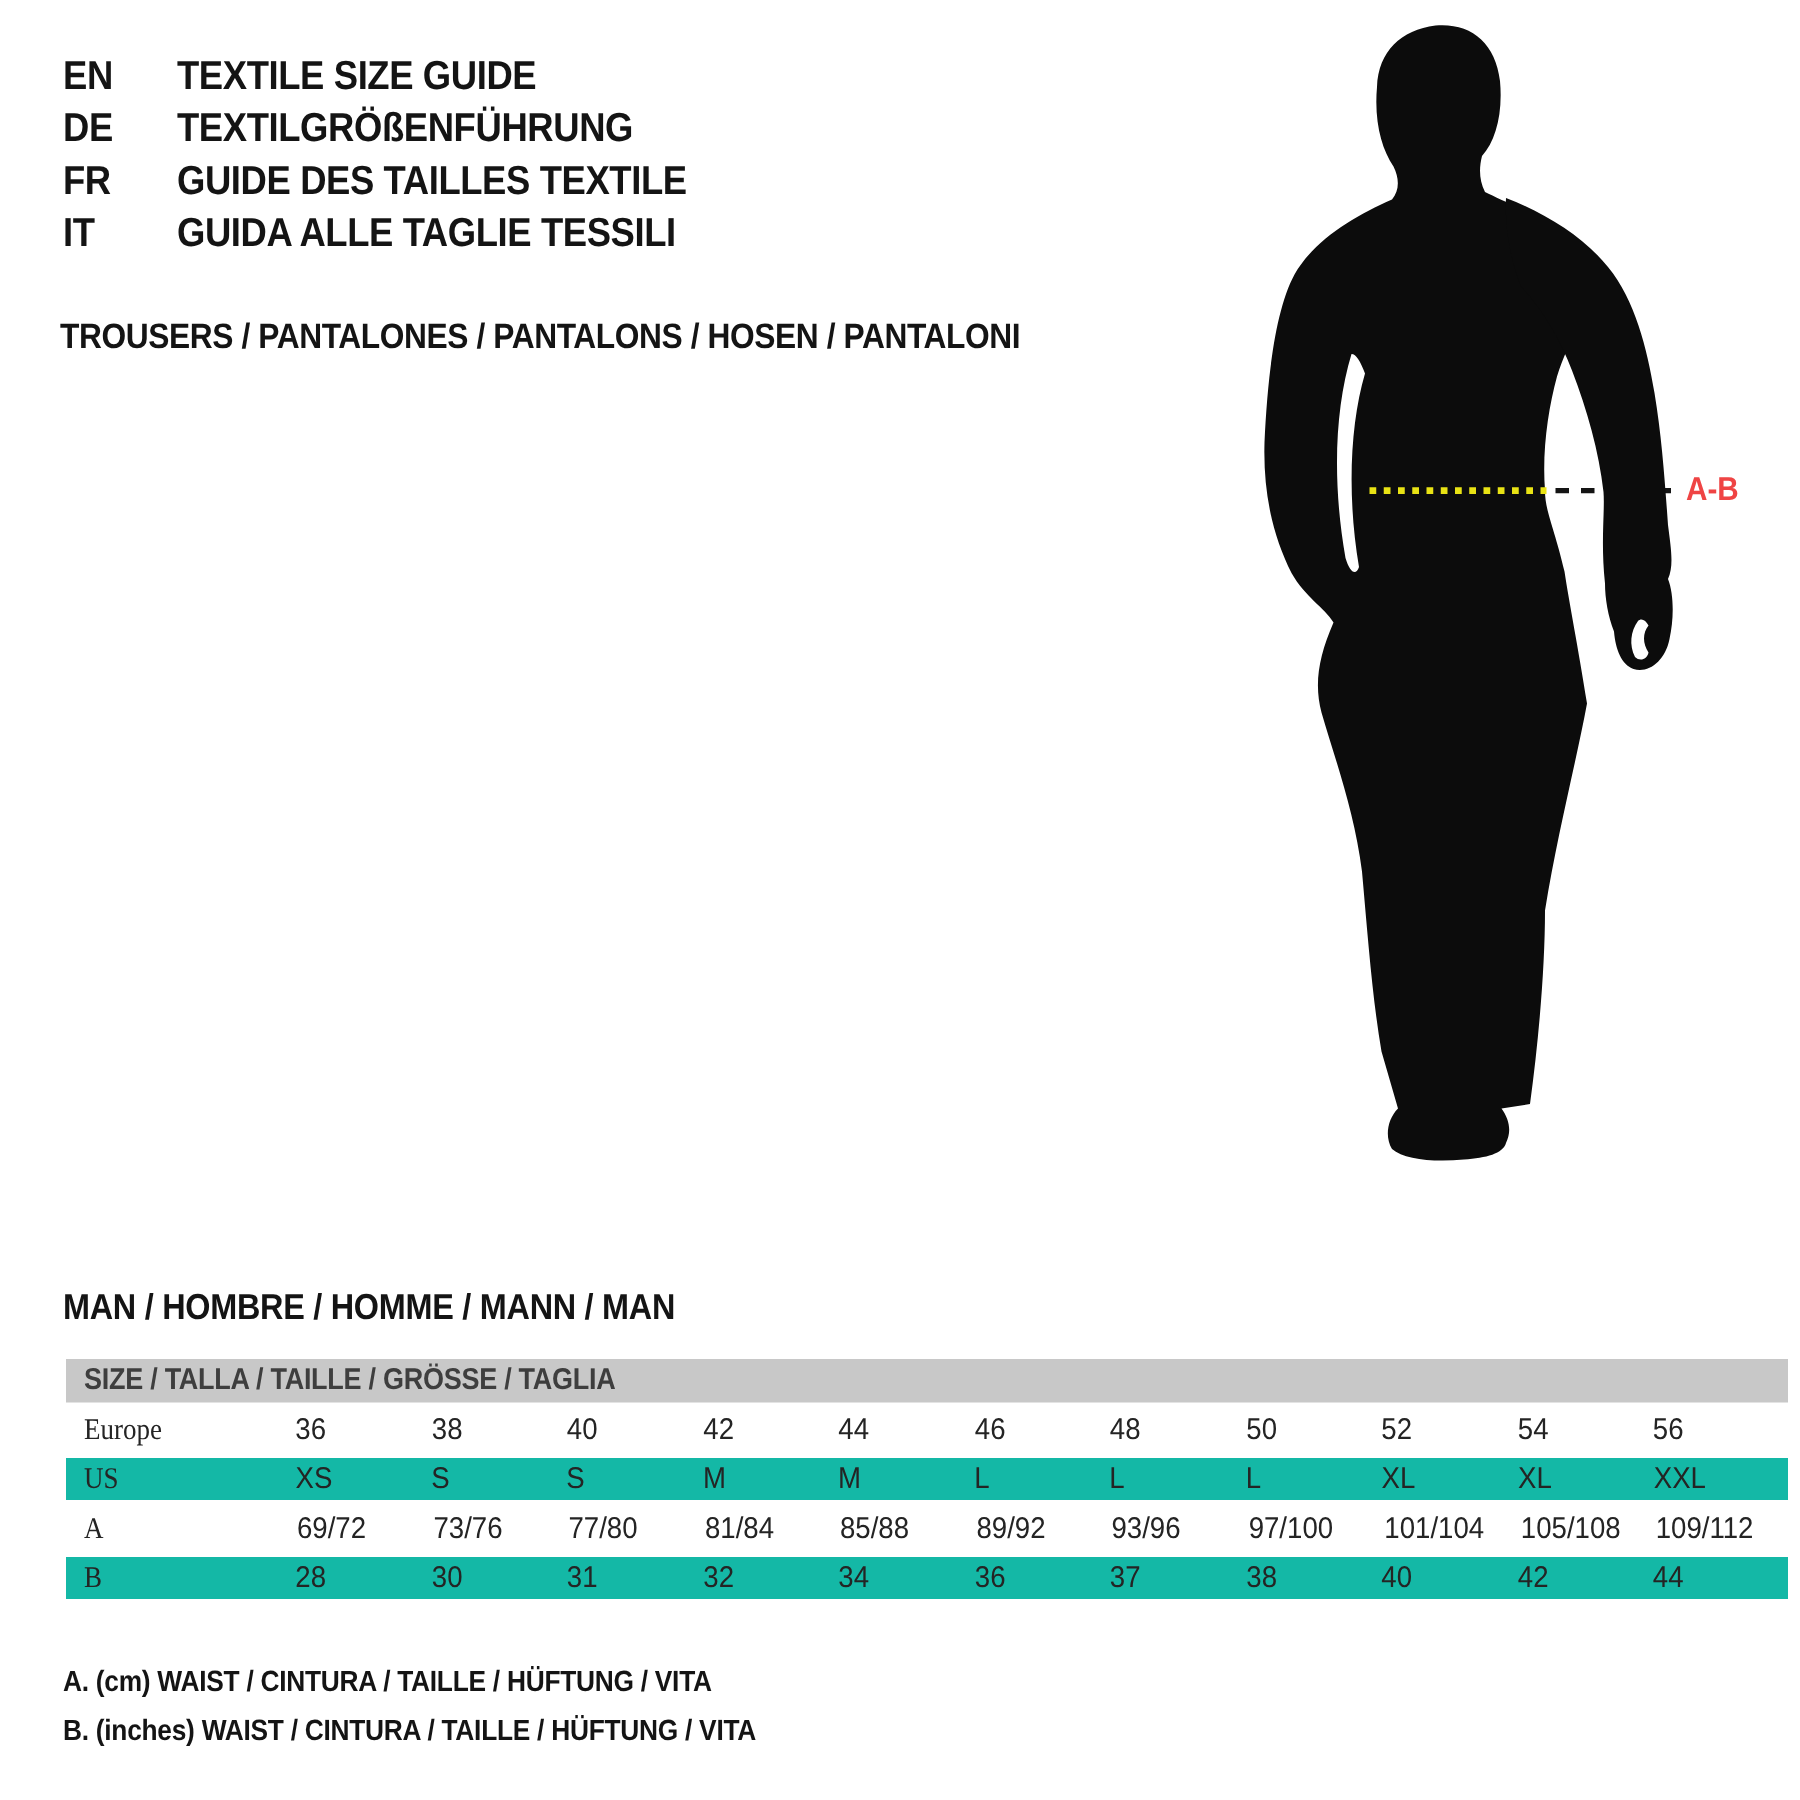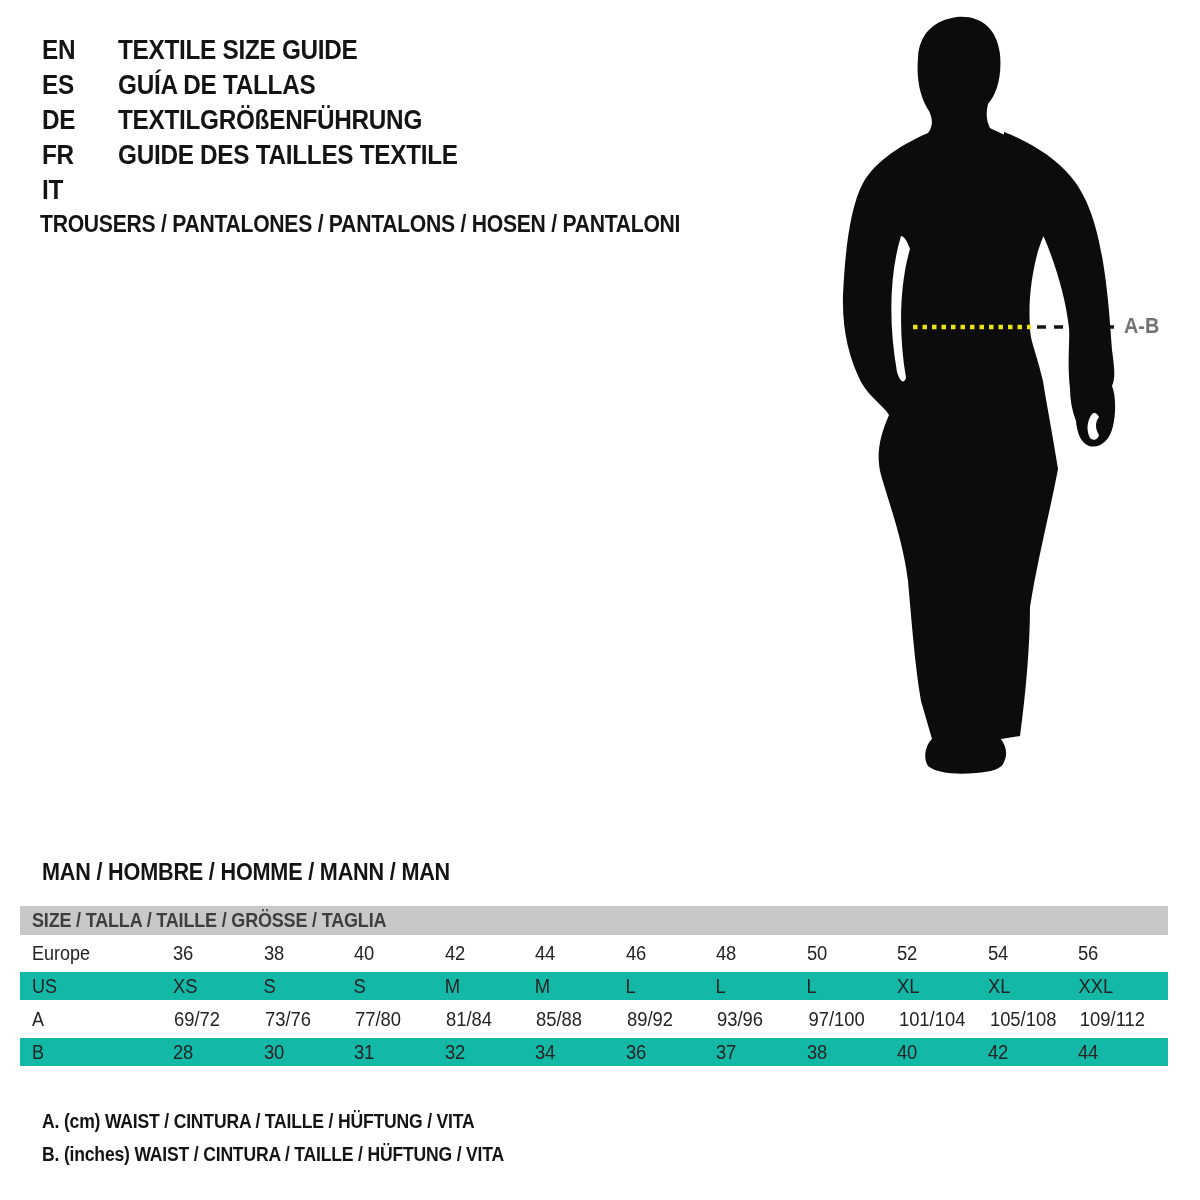--- a/index.html
+++ b/index.html
@@ -8,59 +8,56 @@
   .sq{display:inline-block;transform:scaleX(.9);transform-origin:0 50%;white-space:nowrap;}
   .sqc{display:inline-block;transform:scaleX(.92);transform-origin:50% 50%;white-space:nowrap;}
 
   .lang-block{position:absolute;left:42px;top:33px;}
   .lang-row{display:flex;height:35px;align-items:center;font-weight:bold;font-size:27px;letter-spacing:-.3px;}
   .lang-code{width:76px;}
 
   .subtitle{position:absolute;left:40px;top:211px;font-size:23.5px;font-weight:bold;letter-spacing:-.3px;}
 
   .fig-svg{position:absolute;left:0;top:0;width:1200px;height:1200px;}
-  .ab-label{position:absolute;left:1124px;top:313px;font-size:22px;font-weight:bold;line-height:26px;color:#737373;}
+  .ab-label{position:absolute;left:1124px;top:313px;font-size:22px;font-weight:bold;line-height:26px;color:#ef4444;}
 
   .man-title{position:absolute;left:42px;top:858px;font-size:24px;font-weight:bold;letter-spacing:-.2px;}
 
-  .size-table{position:absolute;left:20px;top:906px;width:1148px;}
+  .size-table{position:absolute;left:44px;top:906px;width:1148px;}
   .st-header{height:29px;background:#c8c8c8;display:flex;align-items:center;padding-left:12px;
              box-sizing:border-box;font-size:20px;font-weight:bold;color:#3e3e3e;margin-bottom:4px;letter-spacing:-.2px;}
   .st-row{height:28px;display:flex;align-items:center;margin-bottom:5px;font-size:20px;color:#242424;}
   .st-row.alt{background:#14b8a6;}
-  .st-label{width:152px;padding-left:12px;box-sizing:border-box;}
+  .st-label{width:152px;padding-left:12px;box-sizing:border-box;font-family:Liberation Serif, serif;}
   .st-cell{flex:1;text-align:left;}
 
   .notes{position:absolute;left:42px;top:1110px;}
   .note-line{height:33px;display:flex;font-size:19.5px;font-weight:bold;letter-spacing:-.2px;}
 </style>
 </head>
 <body>
 
 <div class="canvas">
 
   <div class="lang-block">
     <div class="lang-row">
       <span class="lang-code"><span class="sq">EN</span></span>
       <span class="lang-title"><span class="sq">TEXTILE SIZE GUIDE</span></span>
     </div>
     <div class="lang-row">
-      <span class="lang-code"><span class="sq">ES</span></span>
-      <span class="lang-title"><span class="sq">GUÍA DE TALLAS</span></span>
-    </div>
-    <div class="lang-row">
       <span class="lang-code"><span class="sq">DE</span></span>
       <span class="lang-title"><span class="sq">TEXTILGRÖßENFÜHRUNG</span></span>
     </div>
     <div class="lang-row">
       <span class="lang-code"><span class="sq">FR</span></span>
       <span class="lang-title"><span class="sq">GUIDE DES TAILLES TEXTILE</span></span>
     </div>
     <div class="lang-row">
       <span class="lang-code"><span class="sq">IT</span></span>
+      <span class="lang-title"><span class="sq">GUIDA ALLE TAGLIE TESSILI</span></span>
     </div>
   </div>
 
   <div class="subtitle"><span class="sq">TROUSERS / PANTALONES / PANTALONS / HOSEN / PANTALONI</span></div>
 
   <svg class="fig-svg" viewBox="0 0 1200 1200" aria-hidden="true">
     <path fill="#0c0c0c" d="
       M 957 17
       C 934 20 919 34 918 58
       C 916 81 921 99 929 111

